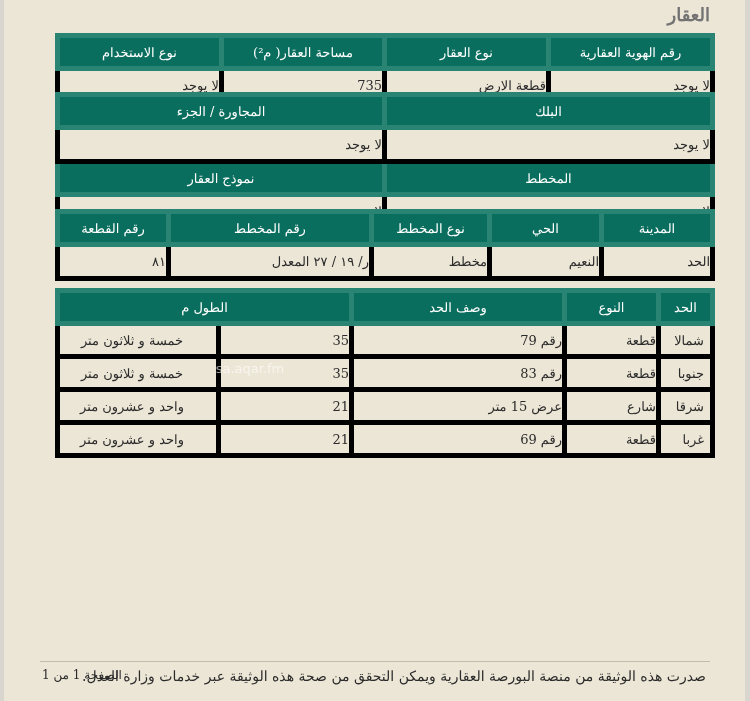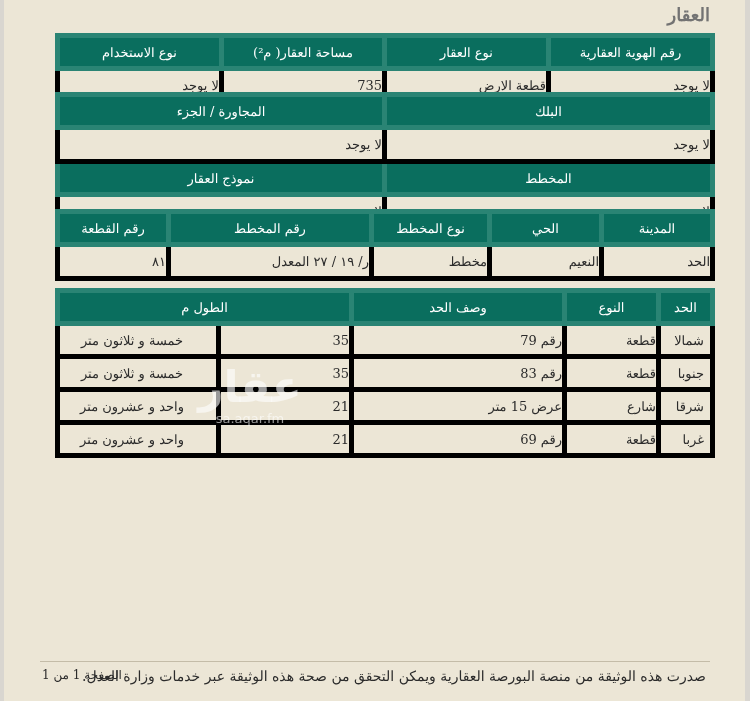--- a/index.html
+++ b/index.html
@@ -171,19 +171,18 @@
     <td class="side">غربا</td>
     <td>قطعة</td>
     <td>رقم 69</td>
     <td>21</td>
     <td class="lenword">واحد و عشرون متر</td>
   </tr>
 </tbody>
   </table>
 
 <div class="watermark">
-  <div class="wm-logo">عقار</div>
   <div class="wm-url">sa.aqar.fm</div>
 </div>
 
 <div class="footer-line"></div>
 <div class="footer-note">صدرت هذه الوثيقة من منصة البورصة العقارية ويمكن التحقق من صحة هذه الوثيقة عبر خدمات وزارة العدل.</div>
 <div class="footer-page">الصفحة 1 من 1</div>
 
 </body></html>

